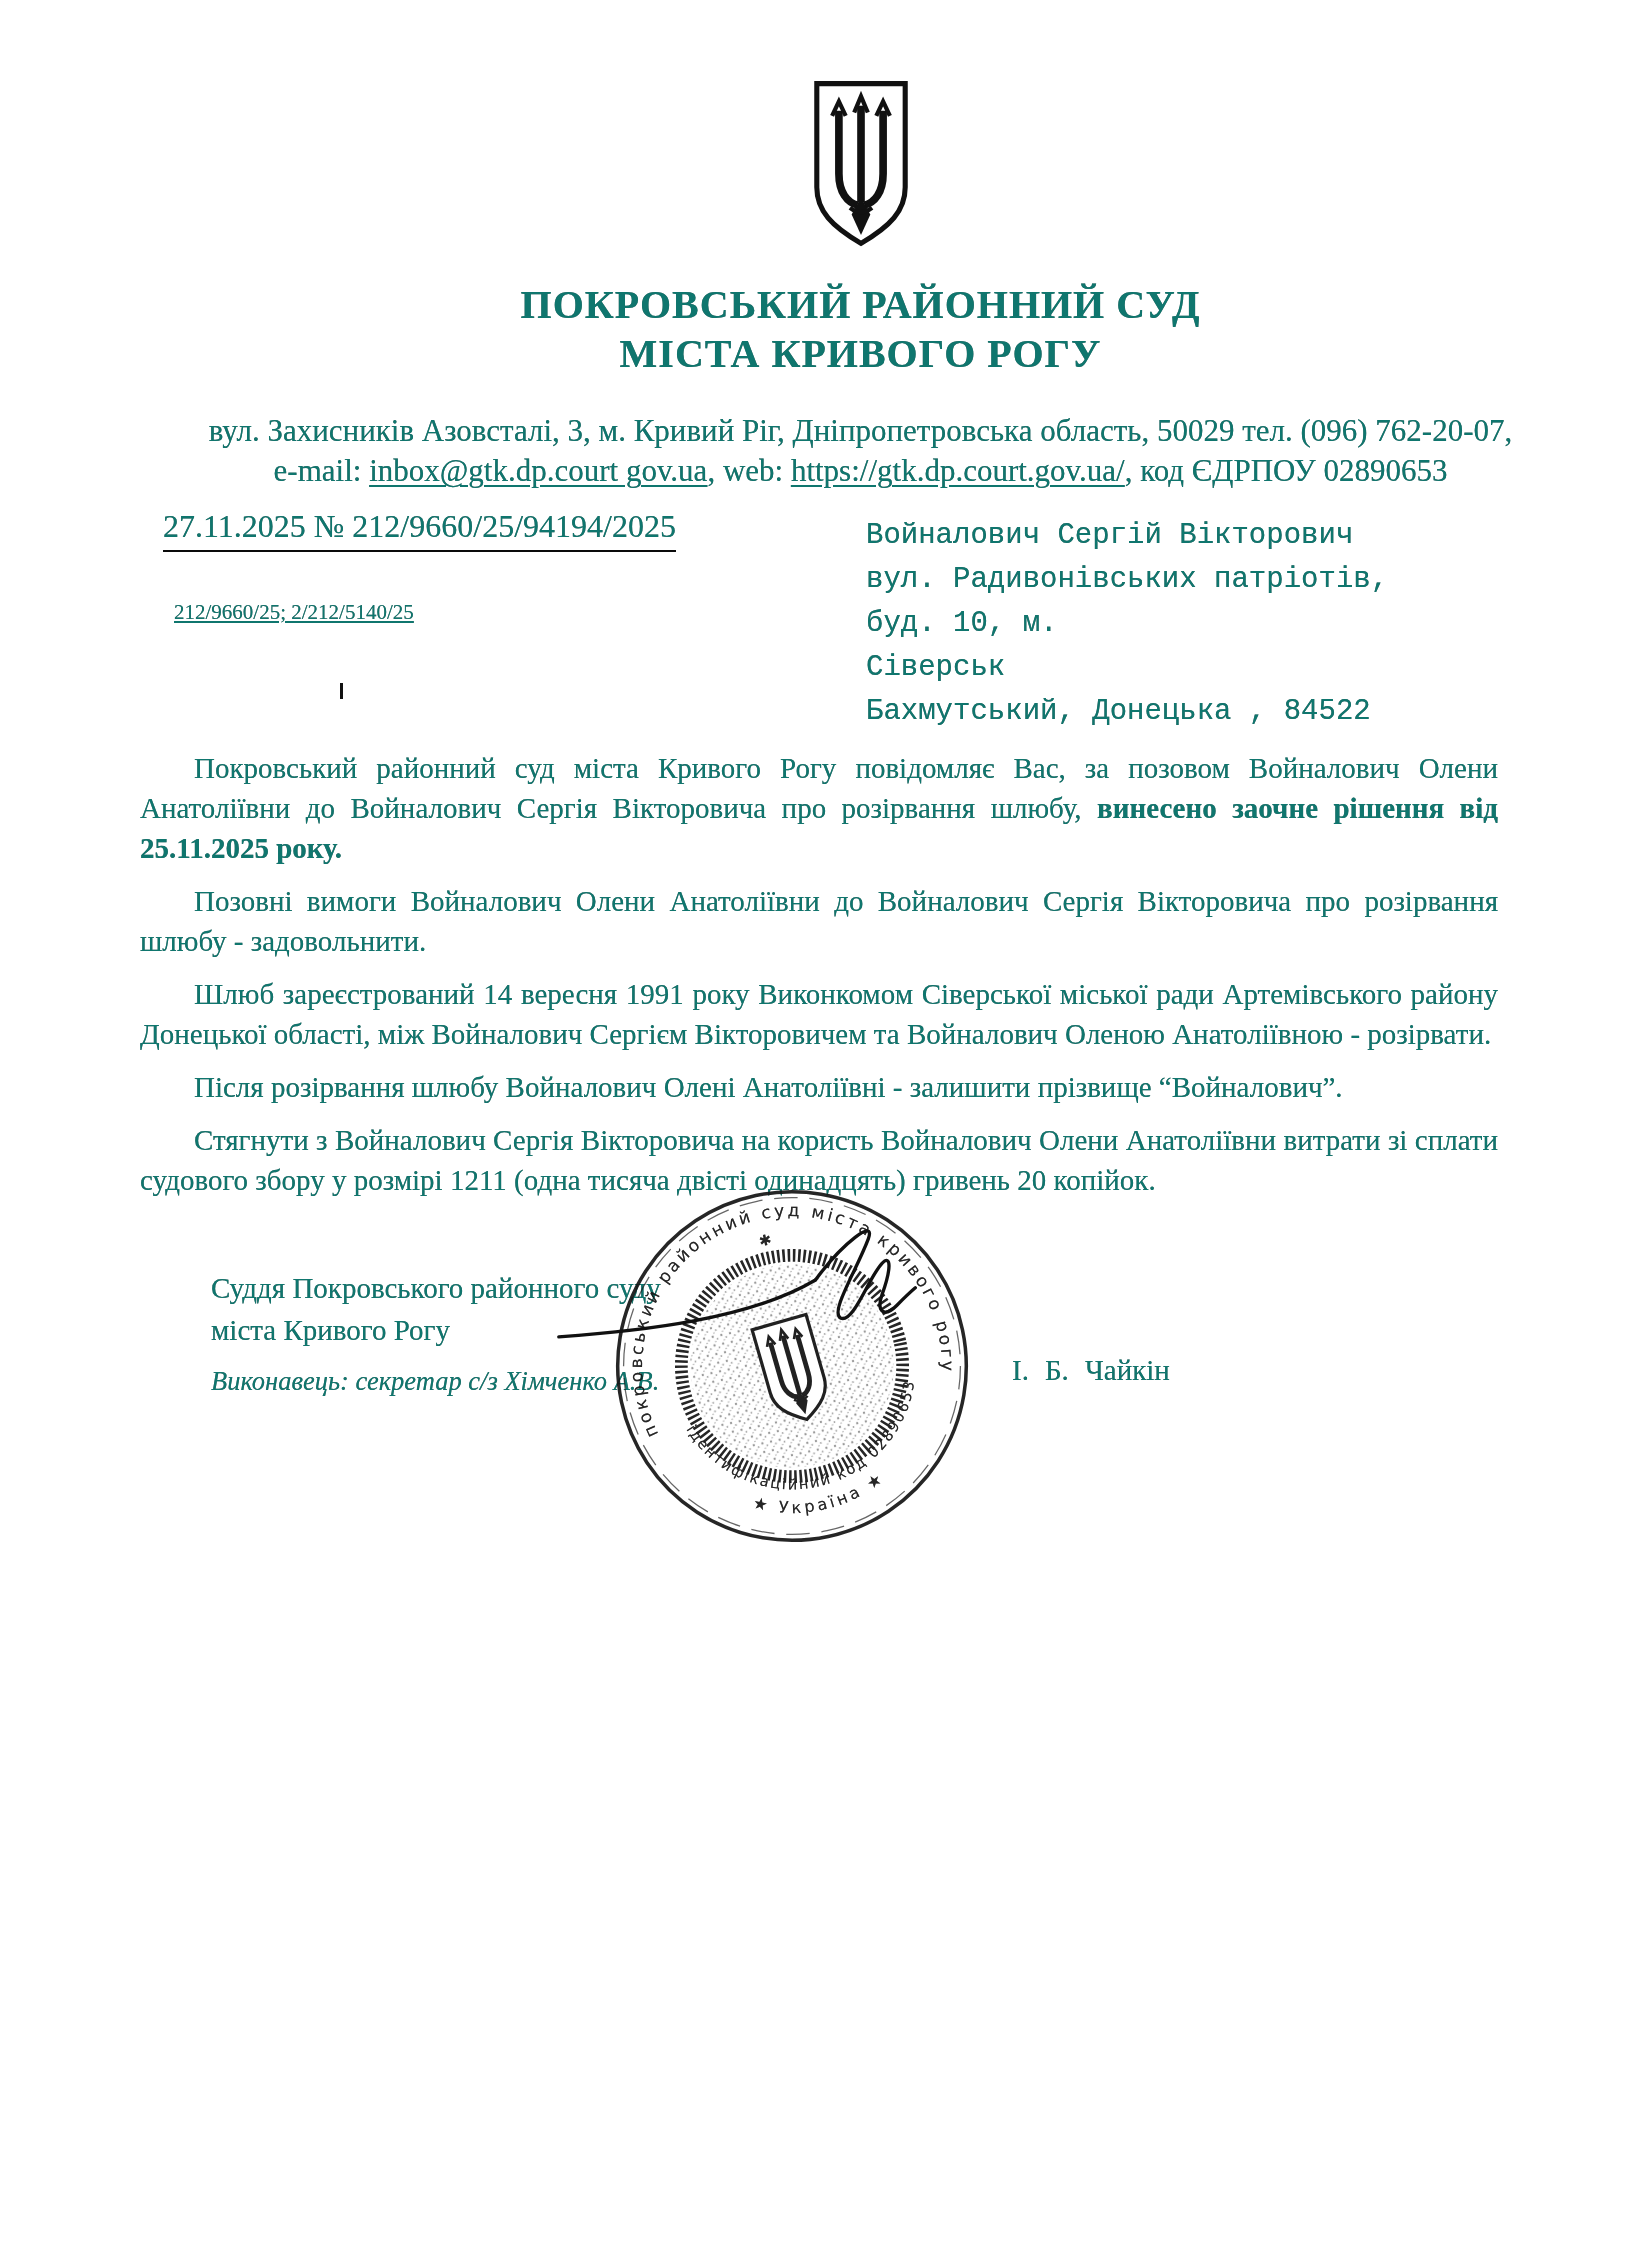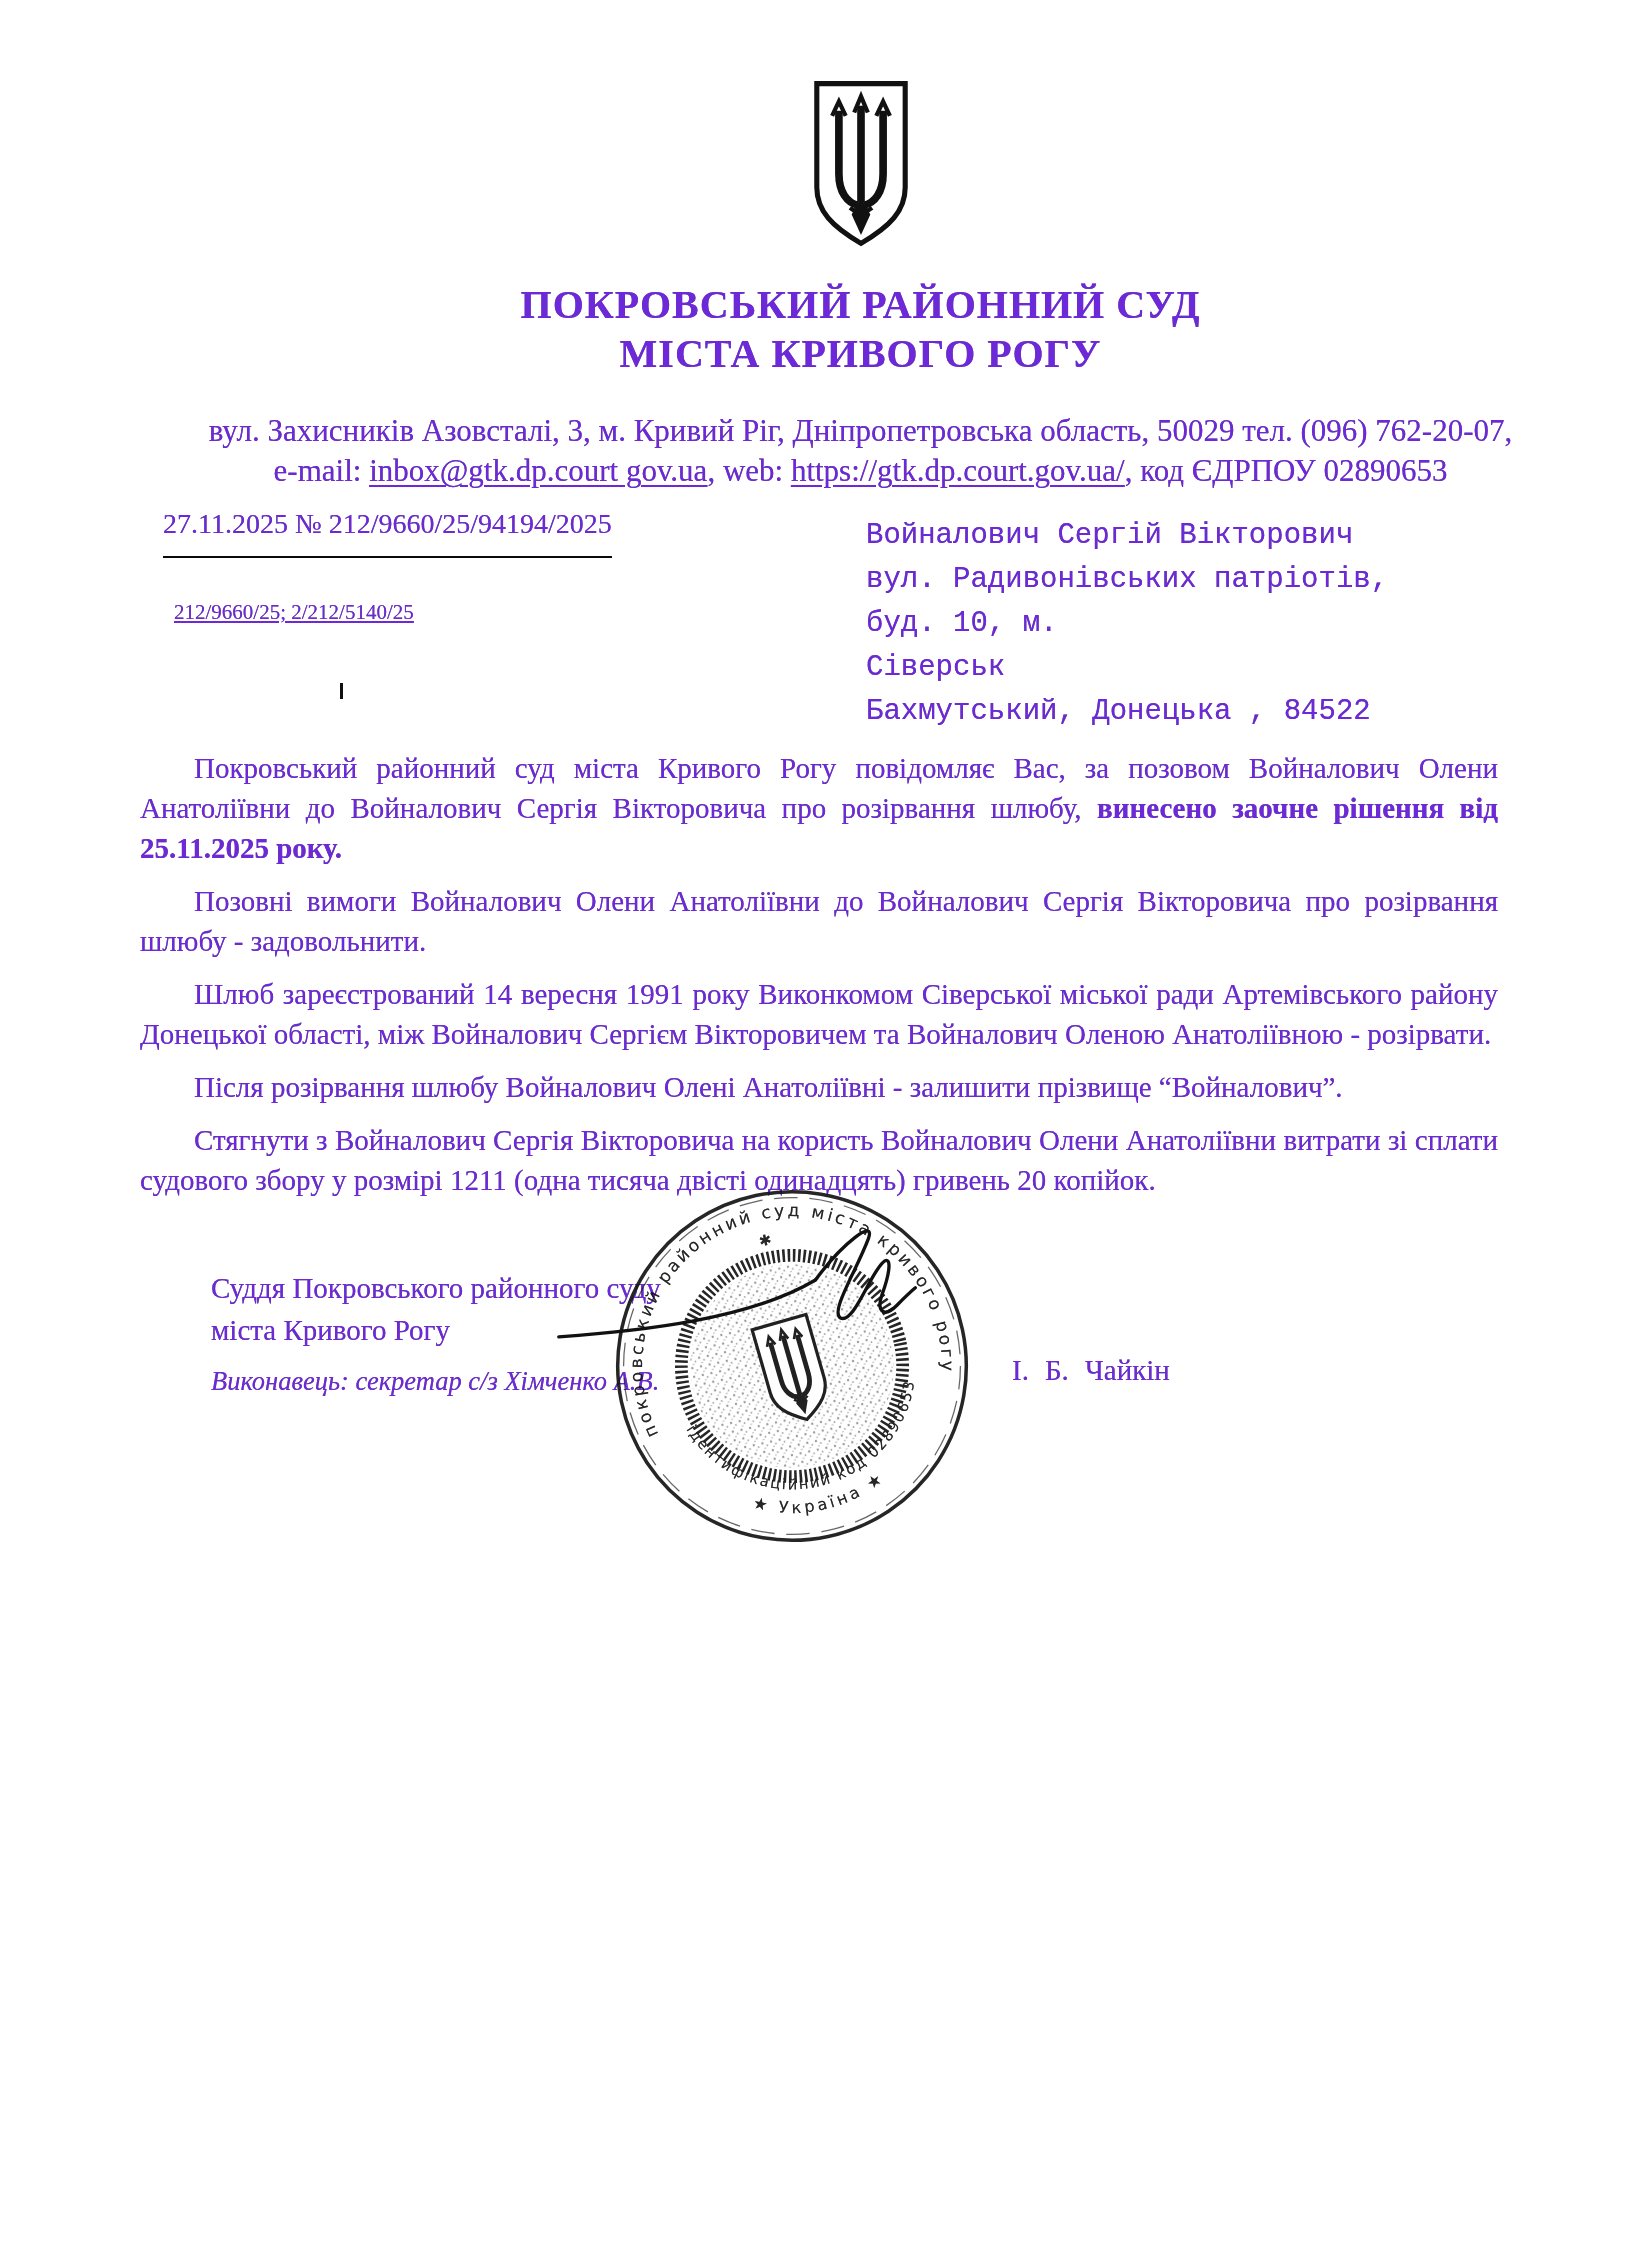--- a/index.html
+++ b/index.html
@@ -1,31 +1,31 @@
 <!DOCTYPE html>
 <html><head>
 <meta charset="utf-8">
 <style>
   html,body { margin:0; padding:0; background:#ffffff; }
   .page {
     position:relative; width:1581px; height:2261px; background:#fff;
-    font-family:"Liberation Serif", serif; color:#6d28d9; overflow:hidden;
+    font-family:"Liberation Serif", serif; color:#0f766e; overflow:hidden;
     text-shadow: 0 0 0.5px rgba(0,0,0,0.55);
   }
   .abs { position:absolute; }
 
   
   .header-wrap { left:86px; top:0; width:1549px; text-align:center; }
   .emblem { margin-top:78px; }
   .title { font-weight:bold; font-size:40px; line-height:49px; letter-spacing:1px; margin-top:27.4px; }
   .addr { font-size:31px; line-height:40px; margin-top:33px; }
   .u { text-decoration:underline; text-underline-offset:3.9px; text-decoration-thickness:2px; }
 
   
-  .date-line { left:163px; top:508px; font-size:28px; border-bottom:2.9px solid #0a0a0a; padding-bottom:16px; }
+  .date-line { left:163px; top:508px; font-size:32px; border-bottom:2.9px solid #0a0a0a; padding-bottom:5px; }
   .case-line { left:174px; top:600px; font-size:21px;text-decoration:underline; }
   .stray-mark { left:340px; top:683px; width:2.9px; height:15.7px; background:#111; }
 
   
   .recipient { left:866px; top:514px; width:588px; font-size:29px; line-height:44px;font-family:Liberation Mono, monospace; }
 
   
   .body-text { left:127px; top:735px; width:1384px; }
   .body-text p { margin:13px; font-size:29px; line-height:40px; text-align:justify; text-indent:54px; }
   .body-text b { font-weight:bold; }

